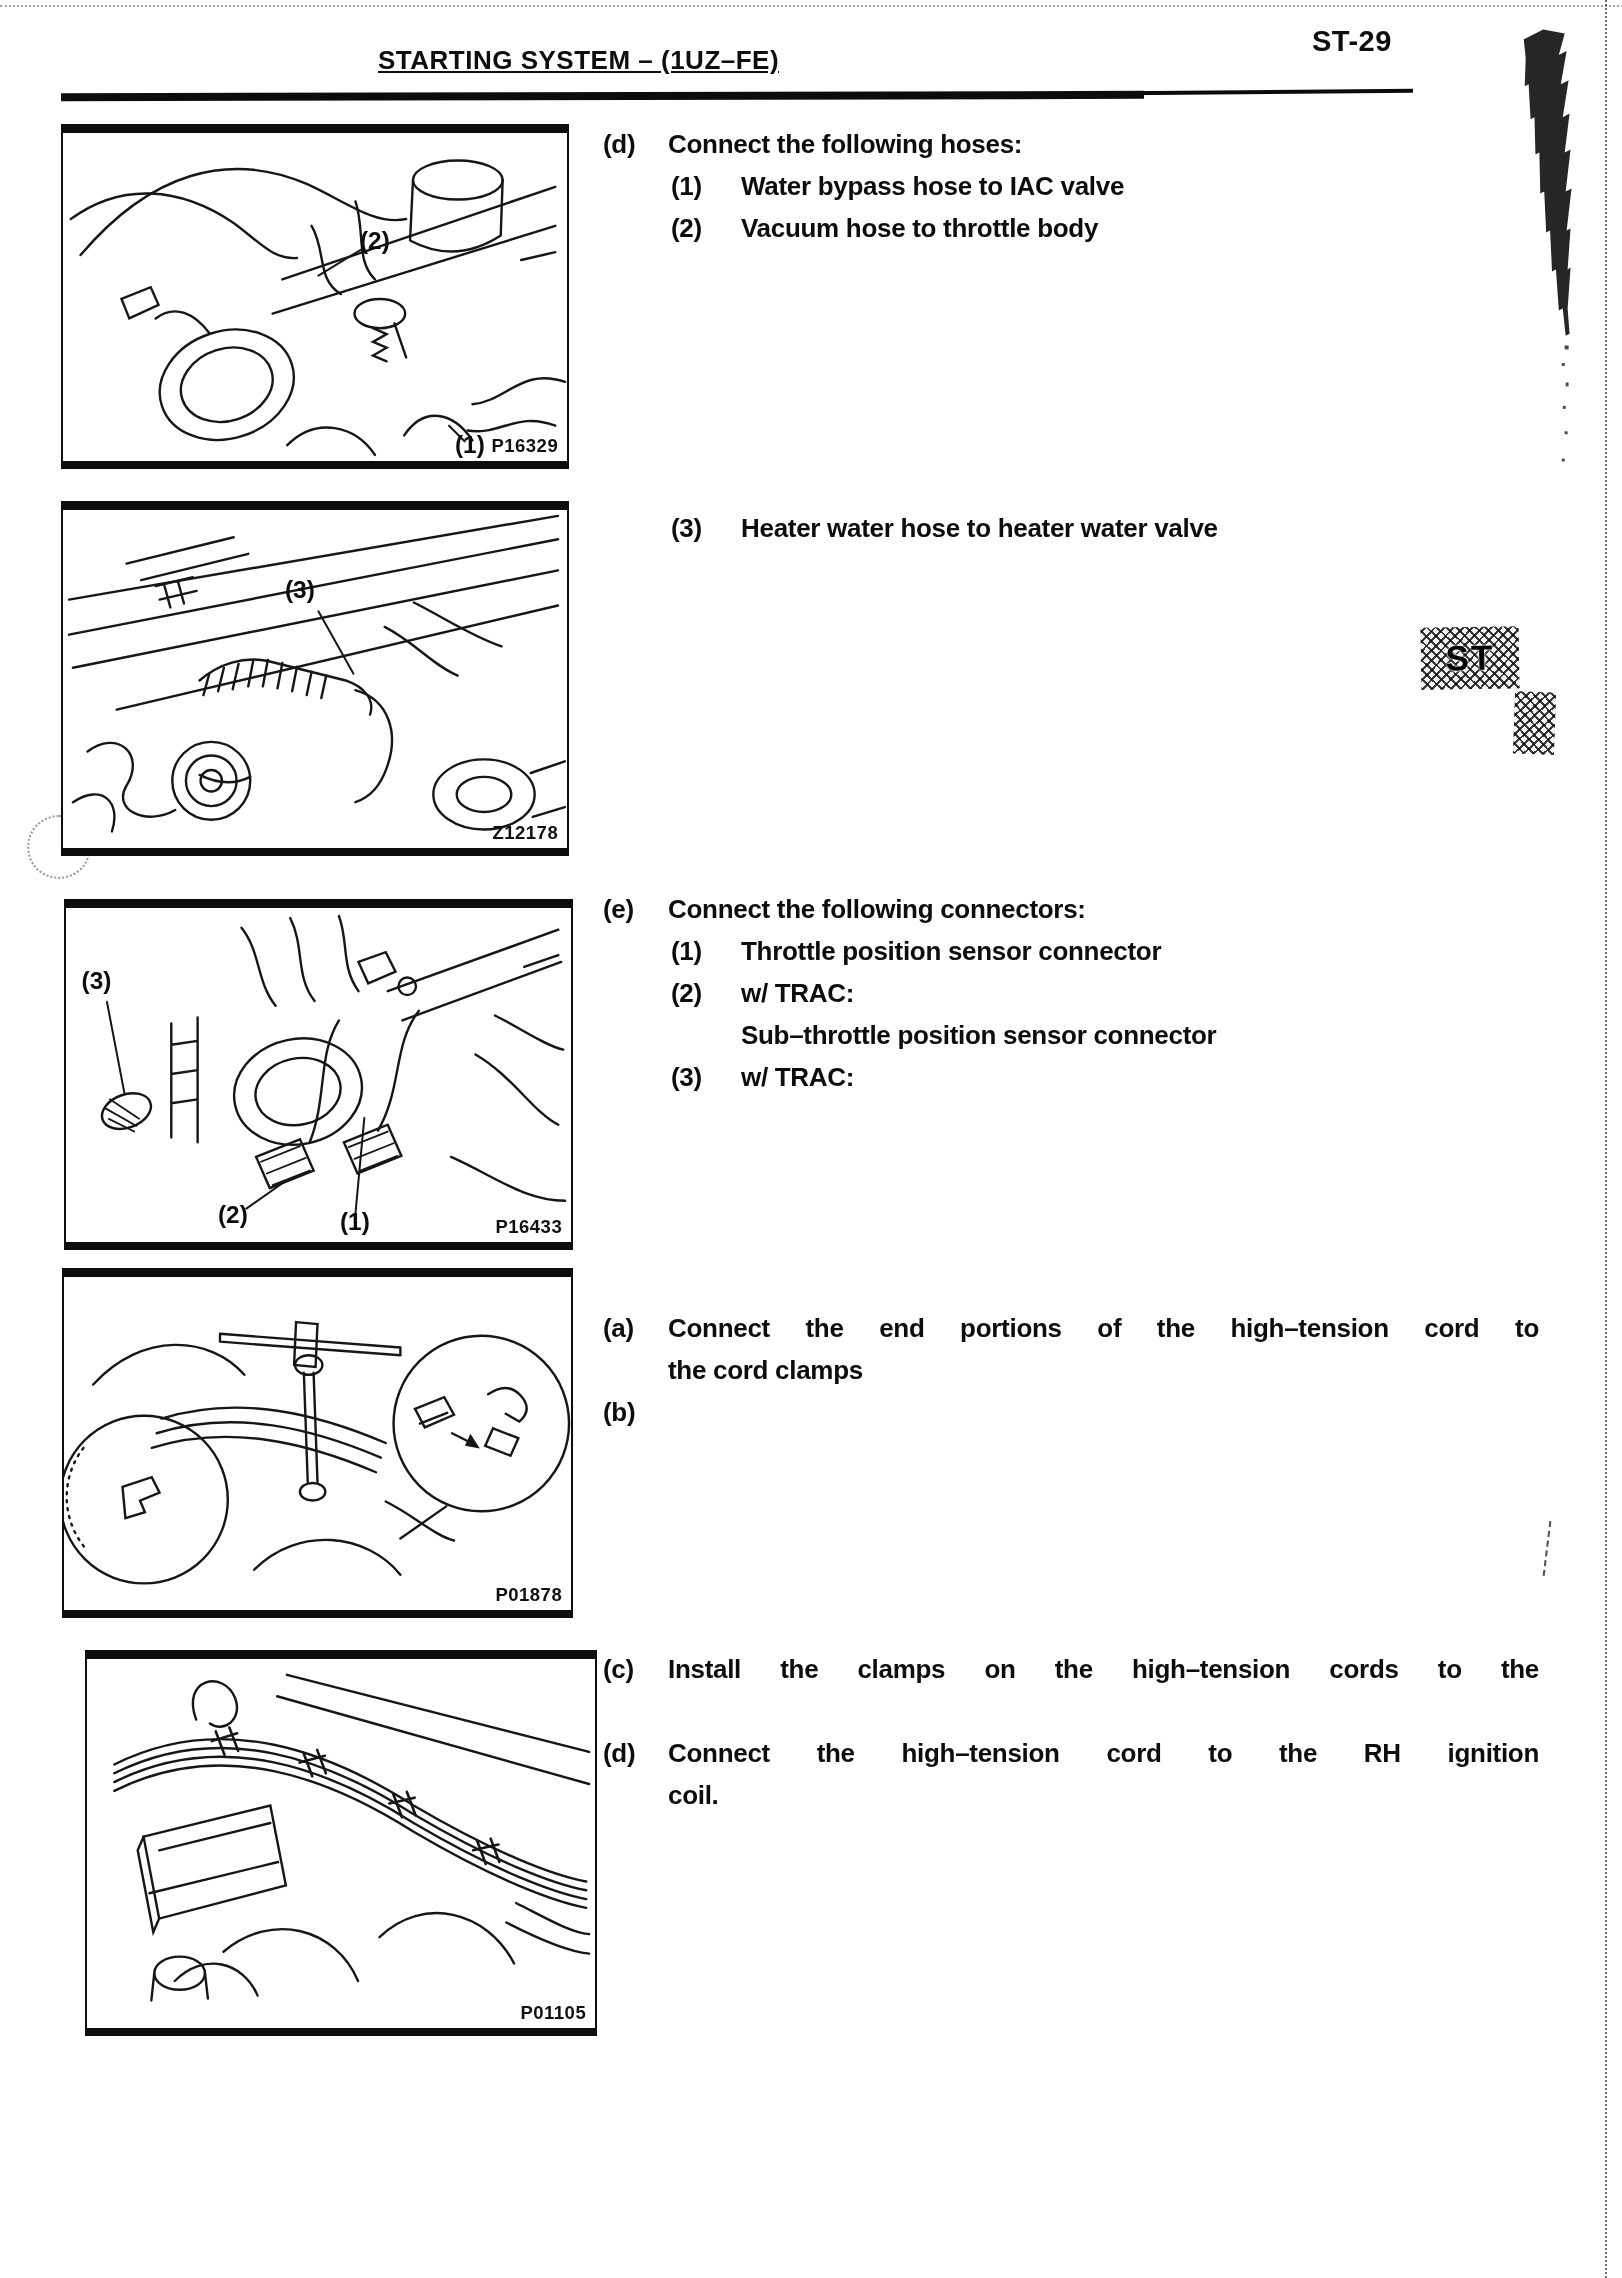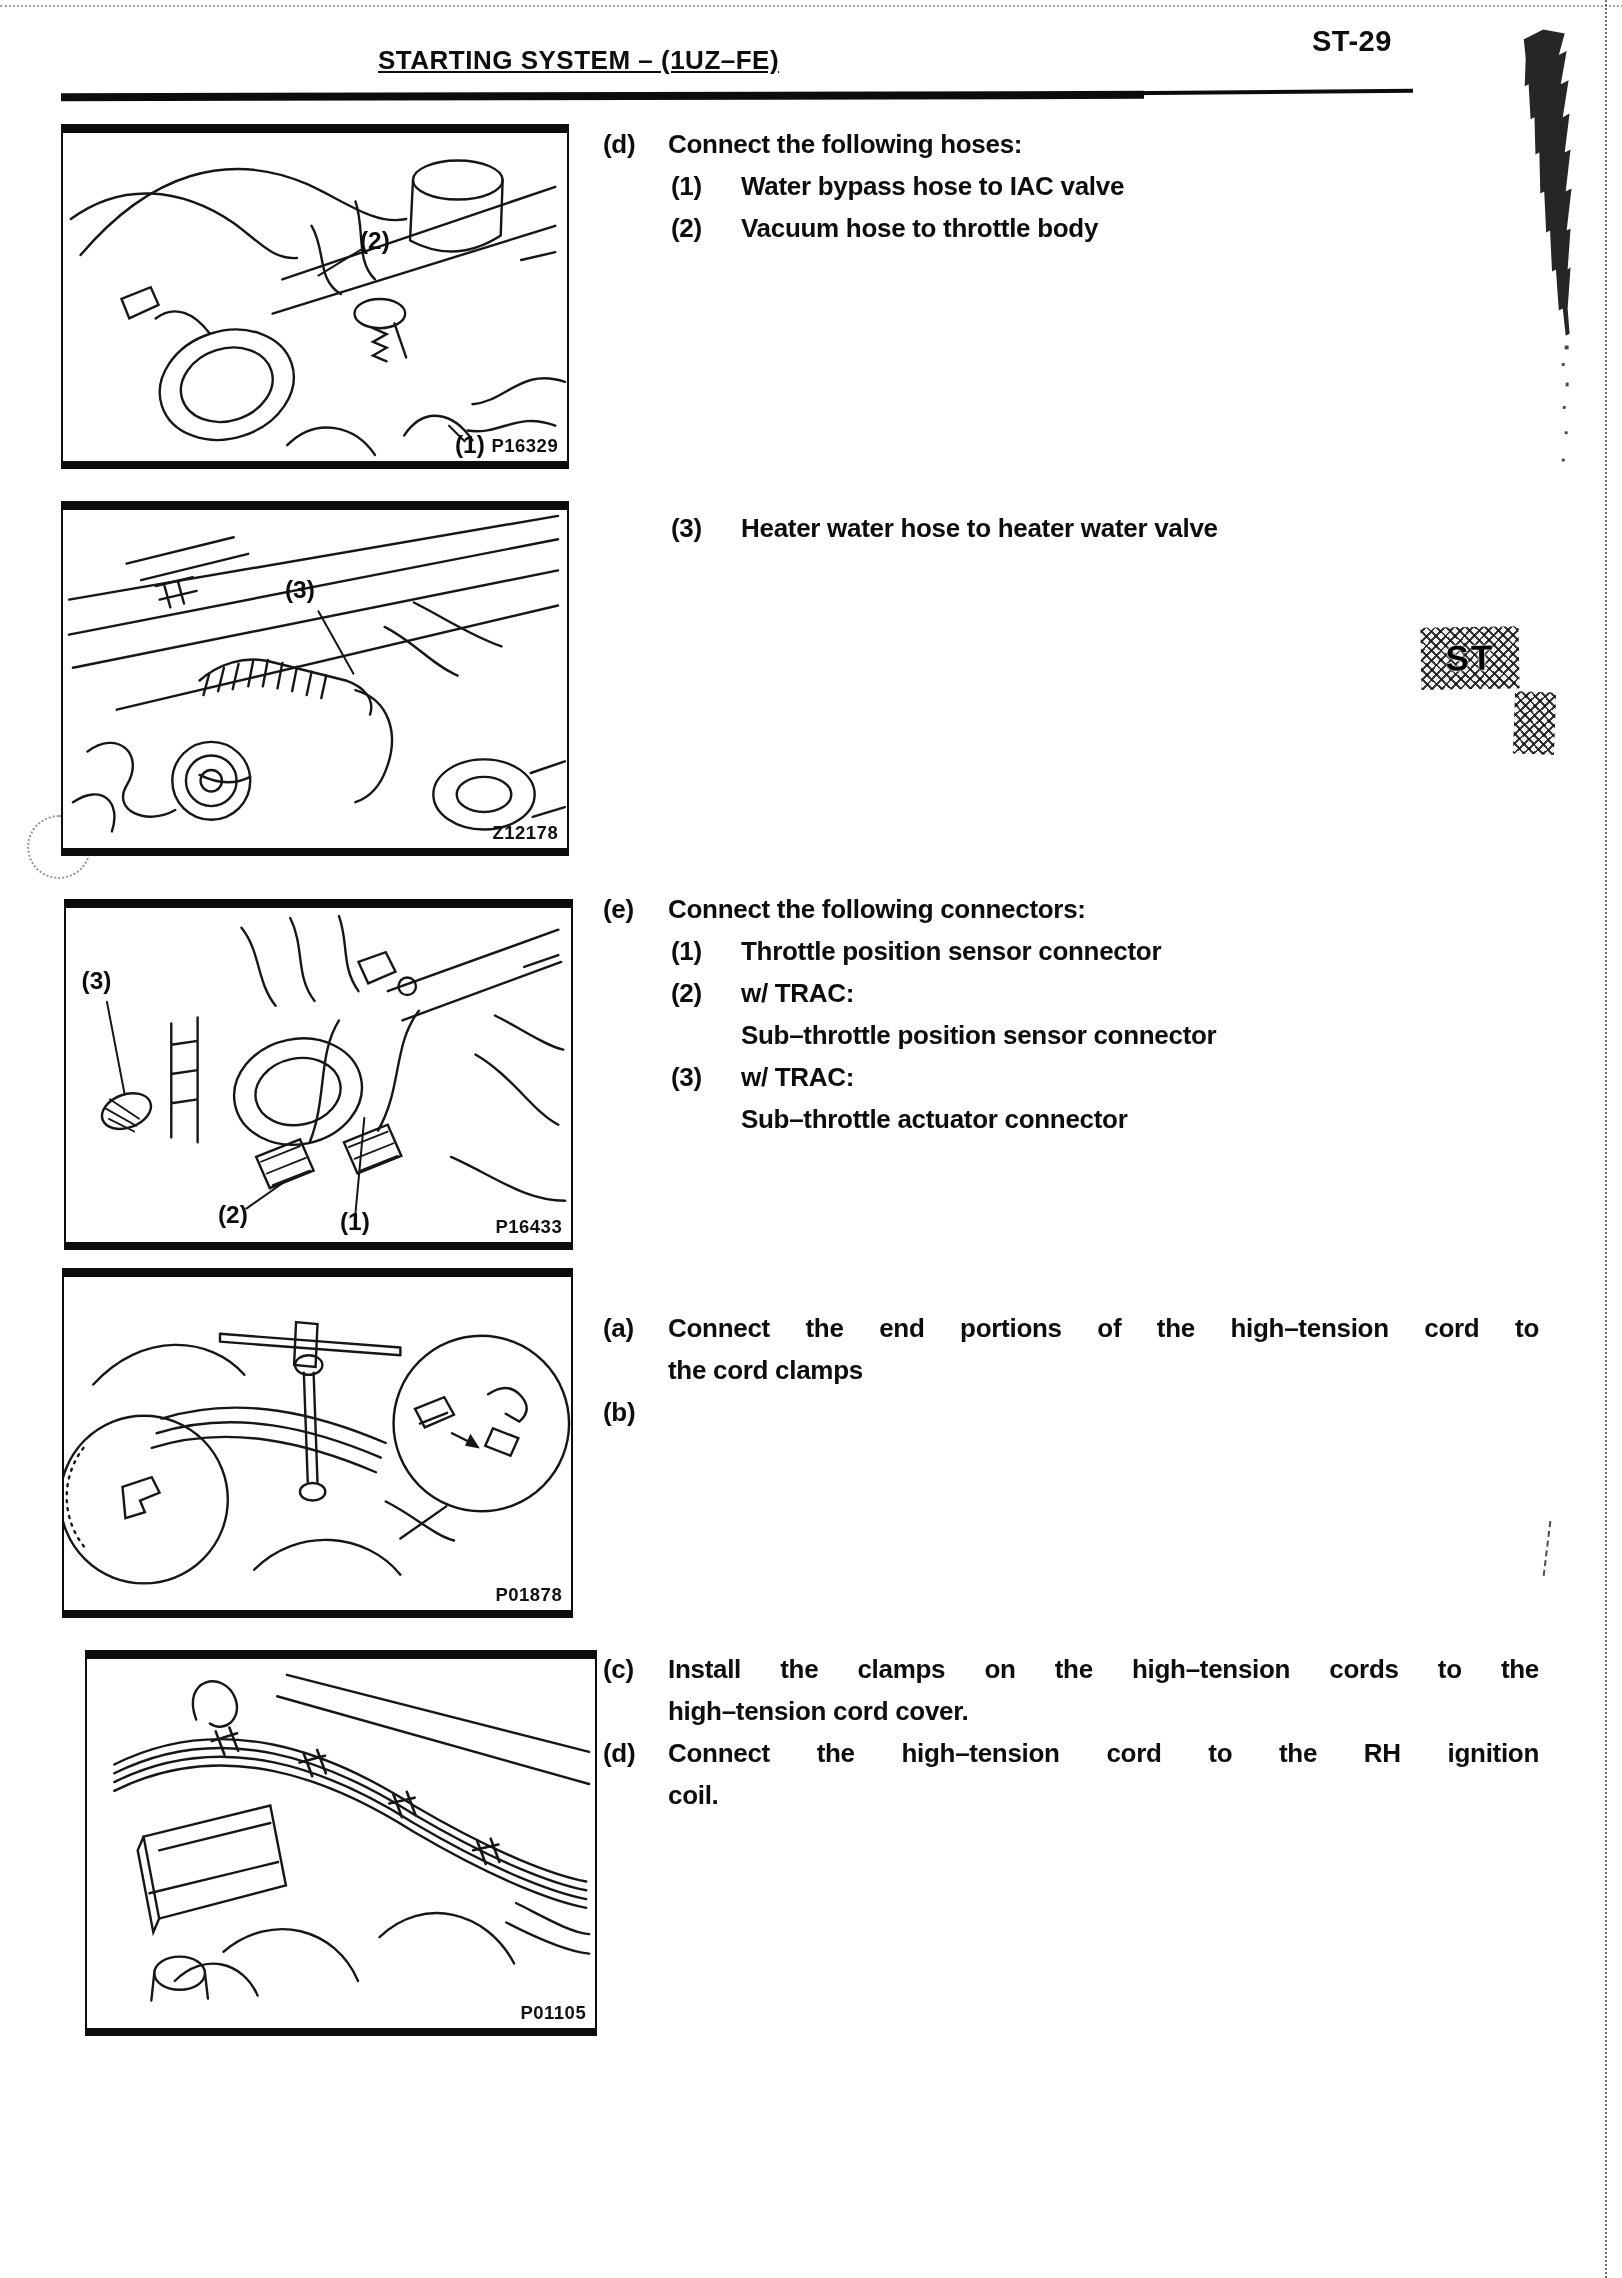--- a/index.html
+++ b/index.html
@@ -222,42 +222,36 @@
     <span class="num">(2)</span>
     <span class="t2">w/ TRAC:</span>
   </div>
   <div class="row" style="top:1019px;">
     <span class="c2">Sub–throttle position sensor connector</span>
   </div>
   <div class="row" style="top:1061px;">
     <span class="num">(3)</span>
     <span class="t2">w/ TRAC:</span>
   </div>
-  <div class="row" style="top:1103px;">
-    <span class="c2">Sub–throttle actuator connector</span>
-  </div>
 
   <div class="row" style="top:1312px;">
     <span class="tag">(a)</span>
     <span class="stretch">Connect the end portions of the high–tension cord to</span>
   </div>
   <div class="row" style="top:1354px;">
     <span class="c1">the cord clamps</span>
   </div>
   <div class="row" style="top:1396px;">
     <span class="tag">(b)</span>
   </div>
 
   <div class="row" style="top:1653px;">
     <span class="tag">(c)</span>
     <span class="stretch">Install the clamps on the high–tension cords to the</span>
   </div>
-  <div class="row" style="top:1695px;">
-    <span class="c1">high–tension cord cover.</span>
-  </div>
   <div class="row" style="top:1737px;">
     <span class="tag">(d)</span>
     <span class="stretch">Connect the high–tension cord to the RH ignition</span>
   </div>
   <div class="row" style="top:1779px;">
     <span class="c1">coil.</span>
   </div>
 
 </div>
 

